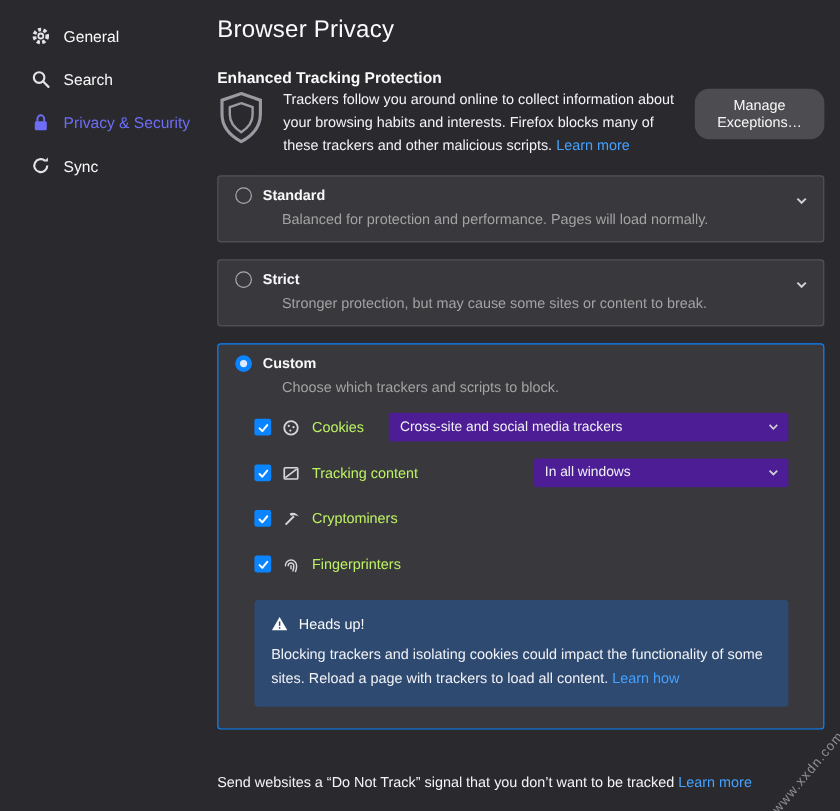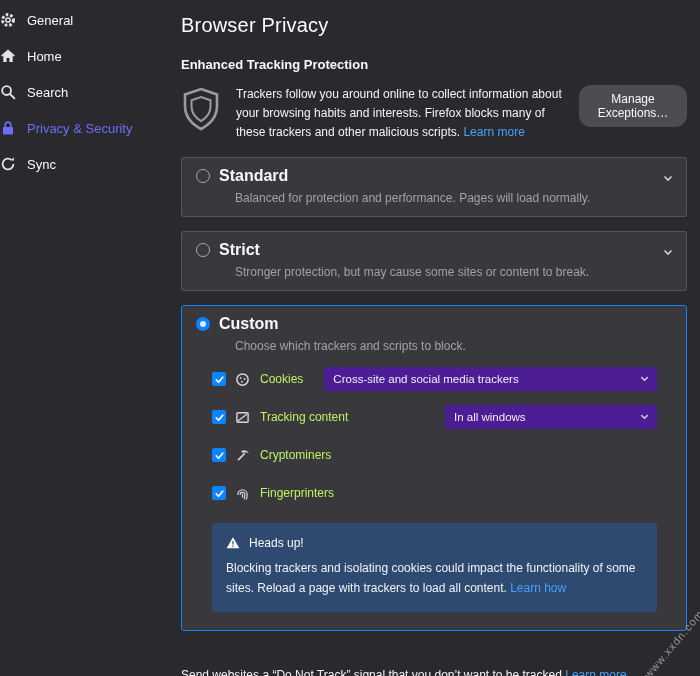--- a/index.html
+++ b/index.html
@@ -9,40 +9,40 @@
     color:#f9f9fa;
     font-family:"Liberation Sans","DejaVu Sans",sans-serif;
     font-size:12px;
     position:relative;
     overflow:hidden;
   }
   .app { display:flex; height:100%; }
 
   
   .sidebar { width:181px; flex:0 0 181px; padding-top:2px; }
-  .side-item { display:flex; align-items:center; gap:11px; height:36px; padding:0 8px 0 0; font-size:13px; cursor:default; }
+  .side-item { display:flex; align-items:flex-end; gap:11px; height:36px; padding:0 8px 0 26px; font-size:13px; cursor:default; }
   .side-item .icon { width:16px; height:16px; display:flex; align-items:center; justify-content:center; color:#e2e2e8; }
   .side-item.active, .side-item.active .icon { color:#6d6df7; }
 
   
   .content { flex:1; padding:10px 13px 4px 0; position:relative; }
   .page-title { font-size:20px; font-weight:400; color:#fbfbfe; margin:4px 0 20px; letter-spacing:.2px; }
-  .section-heading { font-size:13px; font-weight:700; margin-bottom:13px; }
+  .section-heading { font-size:13px; font-weight:700; margin-bottom:2px; }
 
   .etp-intro { display:flex; gap:13px; margin-bottom:15px; }
   .shield { flex:0 0 42px; padding-top:2px; color:#9a9aa3; }
   .etp-desc { max-width:330px; line-height:19px; color:#f4f4f8; }
   .etp-intro .btn { margin-left:auto; align-self:flex-start; }
   .btn { background:#4c4c51; color:#f9f9fa; border:none; border-radius:12px; font-size:12px; padding:7px 15px; font-family:inherit; cursor:default; }
   a.link { color:#45a1ff; text-decoration:none; }
 
   .option-card { background:#38383d; border:1px solid rgba(255,255,255,.14); border-radius:3px; padding:9px 14px 11px; margin-bottom:14px; position:relative; }
   .option-card.custom-card { border-color:#0a84ff; padding-bottom:18px; }
   .radio-row { display:flex; align-items:center; gap:9px; }
-  .option-label { font-weight:700; font-size:16px; }
+  .option-label { font-weight:700; font-size:12px; }
   .option-desc { margin:6px 0 0 39px; color:#a3a3a3; }
   .chevron { position:absolute; right:12px; top:14px; color:#cfcfd6; }
 
   .radio { width:14px; height:14px; border-radius:50%; border:1px solid #a9a9b2; background:transparent; flex:0 0 14px; display:inline-block; }
   .radio.checked { border:4px solid #0a84ff; background:#dfe9ff; }
   .checkbox { width:14px; height:14px; border-radius:2px; background:#0a84ff; display:flex; align-items:center; justify-content:center; flex:0 0 14px; }
 
   .custom-body { margin-left:16px; padding-right:15px; }
   .check-row { display:flex; align-items:center; gap:9px; margin-top:14px; min-height:24px; }
   .row-icon { width:16px; height:16px; color:#d7d7dd; display:flex; align-items:center; }
@@ -71,28 +71,20 @@
 
   <nav class="sidebar">
     <div class="side-item">
       <span class="icon">
         <svg viewBox="0 0 16 16" width="16" height="16">
             <circle cx="8" cy="8" r="5.4" fill="none" stroke="currentColor" stroke-width="3" stroke-dasharray="2.6 1.9"></circle>
             <circle cx="8" cy="8" r="2.1" fill="none" stroke="currentColor" stroke-width="1.5"></circle>
           </svg>
       </span>
       <span>General</span>
-    </div>
-    <div class="side-item">
-      <span class="icon">
-        <svg viewBox="0 0 16 16" width="16" height="16">
-            <path fill="currentColor" d="M8 1.4 15 7.4 14 8.6 12.7 7.5V14H9.4V10H6.6V14H3.3V7.5L2 8.6 1 7.4Z"></path>
-          </svg>
-      </span>
-      <span>Home</span>
     </div>
     <div class="side-item">
       <span class="icon">
         <svg viewBox="0 0 16 16" width="16" height="16">
             <circle cx="6.6" cy="6.6" r="4.4" fill="none" stroke="currentColor" stroke-width="1.8"></circle>
             <line x1="10" y1="10" x2="14.4" y2="14.4" stroke="currentColor" stroke-width="1.8" stroke-linecap="round"></line>
           </svg>
       </span>
       <span>Search</span>
     </div>

